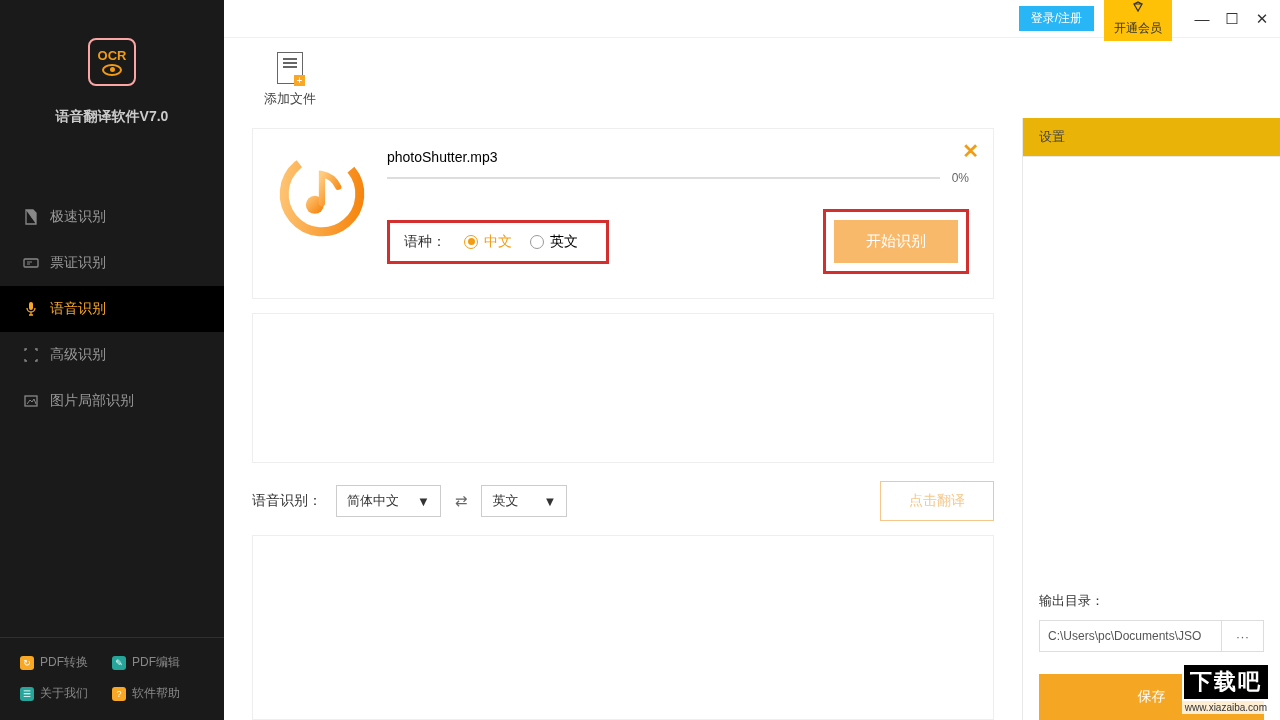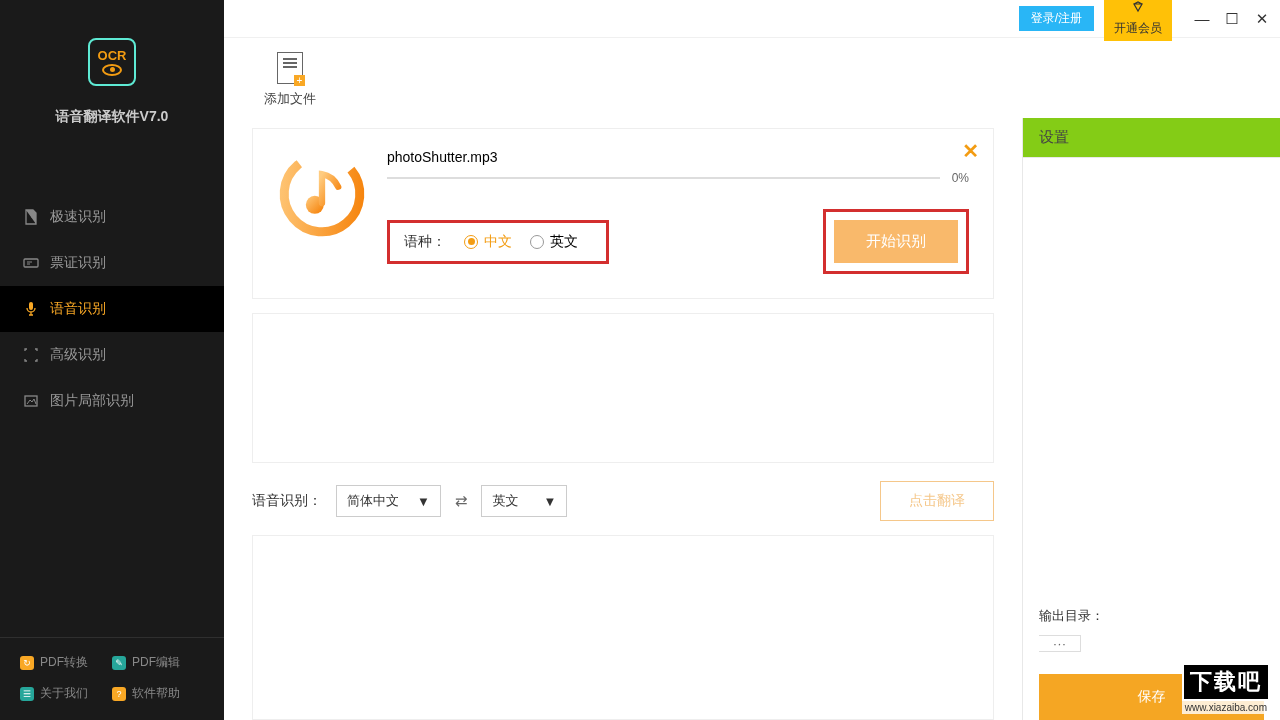--- a/index.html
+++ b/index.html
@@ -1,21 +1,21 @@
 <!DOCTYPE html>
 <html><head>
 <meta charset="utf-8">
 <style>
 * { margin: 0; padding: 0; box-sizing: border-box; font-family: "Microsoft YaHei", sans-serif; }
 body { width: 1280px; height: 720px; overflow: hidden; background: #fff; display: flex; }
 
 
 .sidebar { width: 224px; height: 720px; background: #1a1a1a; display: flex; flex-direction: column; color: #999; }
 .logo-area { display: flex; flex-direction: column; align-items: center; padding: 38px 0 18px; }
-.logo-box { width: 48px; height: 48px; border: 2px solid #5eead4; border-radius: 8px; display: flex; flex-direction: column; align-items: center; justify-content: center; color: #f39c12; font-weight: bold; font-size: 13px; line-height: 1; gap: 2px; }
+.logo-box { width: 48px; height: 48px; border: 2px solid #fca5a5; border-radius: 8px; display: flex; flex-direction: column; align-items: center; justify-content: center; color: #f39c12; font-weight: bold; font-size: 13px; line-height: 1; gap: 2px; }
 .logo-eye { width: 20px; height: 12px; border: 2px solid #f39c12; border-radius: 50%; position: relative; }
 .logo-eye::after { content: ""; position: absolute; width: 5px; height: 5px; background: #f39c12; border-radius: 50%; top: 1.5px; left: 5.5px; }
 .app-title { color: #ccc; font-size: 14px; margin-top: 22px; font-weight: bold; }
 
 .nav { margin-top: 50px; }
 .nav-item { height: 46px; display: flex; align-items: center; padding-left: 22px; gap: 10px; font-size: 14px; color: #999; cursor: pointer; }
 .nav-item.active { background: #000; color: #f9a825; }
 .nav-icon { width: 18px; height: 18px; display: inline-flex; align-items: center; justify-content: center; }
 
 .sidebar-bottom { margin-top: auto; padding: 0 20px 18px; border-top: 1px solid #2f2f2f; padding-top: 16px; display: grid; grid-template-columns: 1fr 1fr; row-gap: 14px; font-size: 12px; color: #888; }
@@ -66,21 +66,21 @@
 .trans-row { margin-top: 18px; display: flex; align-items: center; gap: 14px; }
 .trans-label { font-size: 14px; color: #333; }
 .select { border: 1px solid #ccc; padding: 6px 10px; font-size: 13px; color: #333; display: flex; align-items: center; gap: 18px; min-width: 86px; cursor: pointer; background: #fff; justify-content: space-between; }
 .swap-ic { color: #666; font-size: 15px; cursor: pointer; }
 .btn-trans { margin-left: auto; border: 1px solid #f5c78a; color: #f5c78a; background: #fff; padding: 10px 28px; font-size: 14px; cursor: pointer; }
 
 .trans-result { margin-top: 14px; border: 1px solid #eee; flex: 1; min-height: 140px; }
 
 
 .right-panel { width: 258px; border-left: 1px solid #e8e8e8; display: flex; flex-direction: column; margin-top: 80px; }
-.rp-header { background: #84cc16; border-bottom: 1px solid #e8e8e8; padding: 10px 16px; font-size: 15px; color: #444; }
+.rp-header { background: #eab308; border-bottom: 1px solid #e8e8e8; padding: 10px 16px; font-size: 13px; color: #444; }
 .rp-body { flex: 1; padding: 0 16px; display: flex; flex-direction: column; }
 .rp-gap { flex: 1; }
 .out-label { font-size: 13px; color: #333; margin-bottom: 10px; }
 .out-row { display: flex; gap: -1px; }
 .out-path { flex: 1; border: 1px solid #ddd; padding: 8px 8px; font-size: 12px; color: #555; white-space: nowrap; overflow: hidden; }
 .out-btn { width: 42px; border: 1px solid #ddd; border-left: none; background: #fff; cursor: pointer; color: #666; }
 .btn-save { margin-top: 22px; background: #f5a623; color: #fff; border: none; padding: 14px 0; font-size: 14px; cursor: pointer; text-align: center; }
 
 .watermark { position: absolute; bottom: 6px; right: 10px; pointer-events: none; display: flex; flex-direction: column; align-items: flex-end; }
 .wm-top { background: #000; color: #fff; font-size: 22px; font-weight: bold; padding: 2px 6px; letter-spacing: 2px; border: 2px solid #fff; }
@@ -252,20 +252,21 @@
       <div class="trans-result"></div>
 
     </div>
 
     <div class="right-panel">
       <div class="rp-header">设置</div>
       <div class="rp-body">
         <div class="rp-gap"></div>
         <div class="out-label">输出目录：</div>
         <div class="out-row">
+          <div class="out-path">C:\Users\pc\Documents\JSO</div>
           <button class="out-btn">···</button>
         </div>
         <button class="btn-save">保存</button>
       </div>
     </div>
   </div>
 
   <div class="watermark">
     <div class="wm-top">下载吧</div>
     <div class="wm-bot">www.xiazaiba.com</div>

